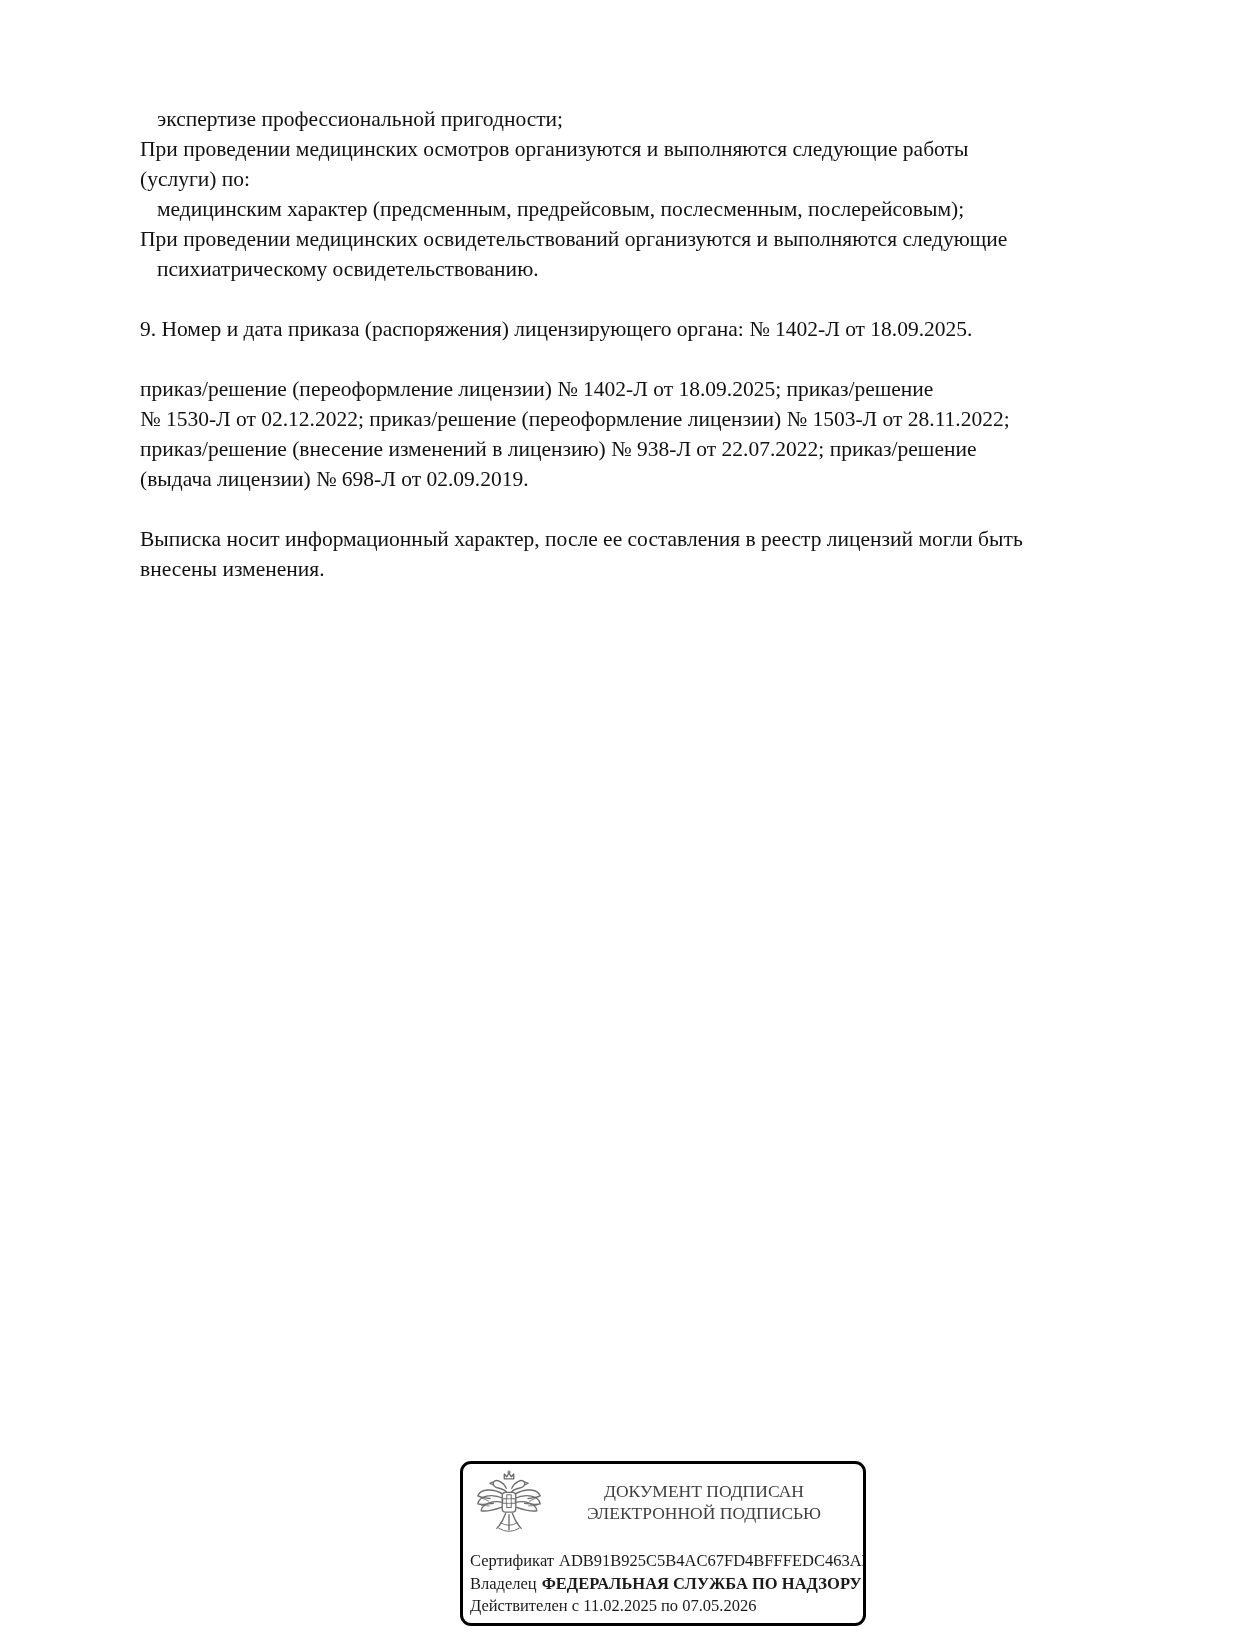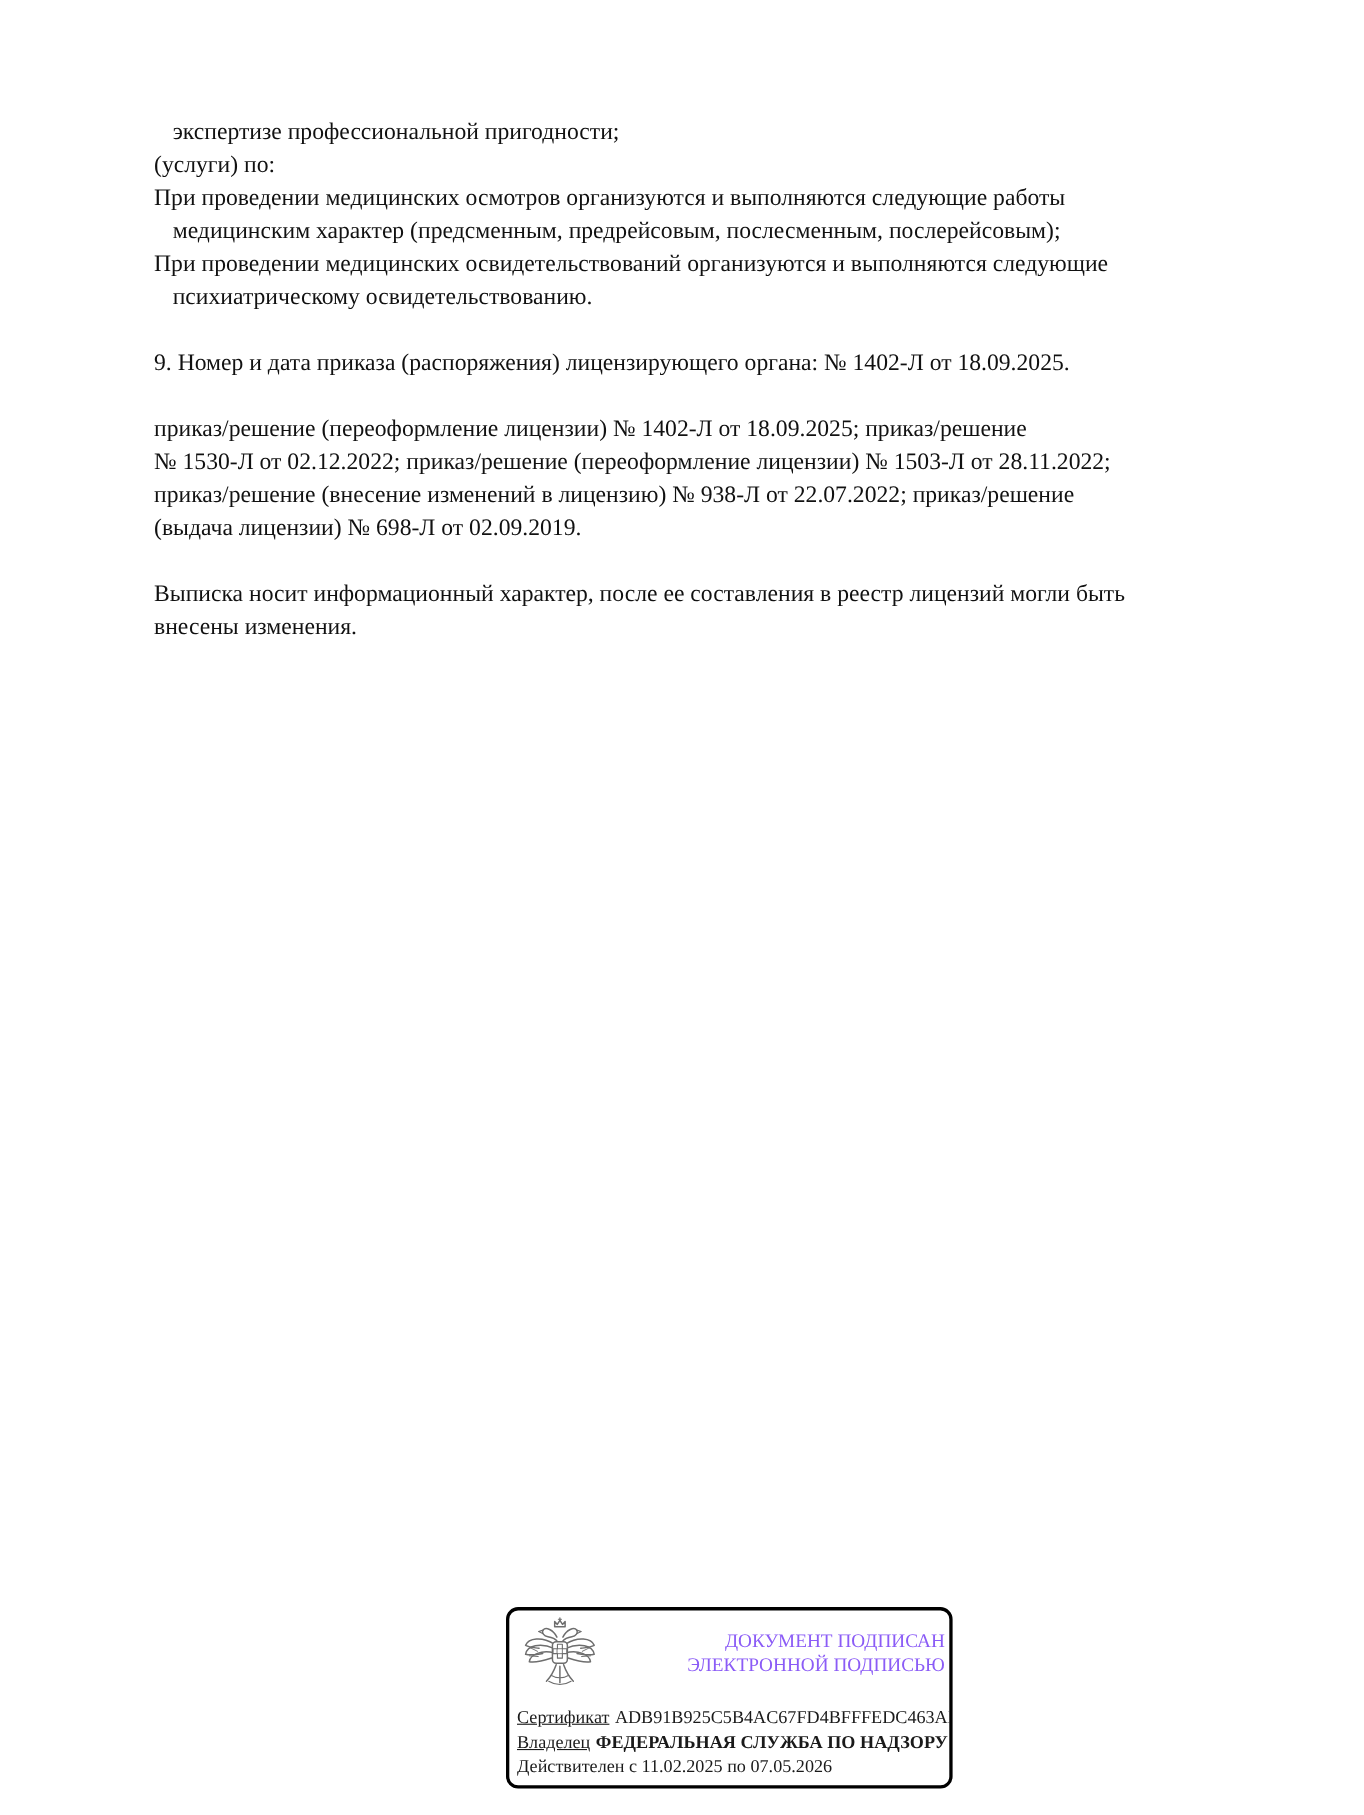--- a/index.html
+++ b/index.html
@@ -49,45 +49,45 @@
     left: 12px;
     top: 6px;
     width: 68px;
     height: 76px;
   }
   .stamp-title {
     position: absolute;
     left: 86px;
     right: 4px;
     top: 16px;
-    text-align: right;
+    text-align: center;
     font-size: 17.5px;
     line-height: 22px;
-    color: #8b5cf6;
+    color: #404040;
   }
   .stamp-lines {
     position: absolute;
     left: 7px;
     right: 0;
     top: 86px;
     font-size: 16.5px;
     line-height: 22.5px;
     color: #1a1a1a;
   }
   .stamp-line { white-space: nowrap; height: 22.5px; }
-  .stamp-line .lbl { padding-right: 5px; text-decoration: underline; }
+  .stamp-line .lbl { padding-right: 5px; }
   .stamp-line .bold { font-weight: bold; }
 </style>
 </head>
 <body>
 
 <main class="text-block">
     <div class="doc-line indent">экспертизе профессиональной пригодности;</div>
+    <div class="doc-line">При проведении медицинских осмотров организуются и выполняются следующие работы</div>
     <div class="doc-line">(услуги) по:</div>
-    <div class="doc-line">При проведении медицинских осмотров организуются и выполняются следующие работы</div>
     <div class="doc-line indent">медицинским характер (предсменным, предрейсовым, послесменным, послерейсовым);</div>
     <div class="doc-line">При проведении медицинских освидетельствований организуются и выполняются следующие</div>
     <div class="doc-line indent">психиатрическому освидетельствованию.</div>
     <div class="doc-line blank"></div>
     <div class="doc-line">9. Номер и дата приказа (распоряжения) лицензирующего органа: № 1402-Л от 18.09.2025.</div>
     <div class="doc-line blank"></div>
     <div class="doc-line">приказ/решение (переоформление лицензии) № 1402-Л от 18.09.2025; приказ/решение</div>
     <div class="doc-line">№ 1530-Л от 02.12.2022; приказ/решение (переоформление лицензии) № 1503-Л от 28.11.2022;</div>
     <div class="doc-line">приказ/решение (внесение изменений в лицензию) № 938-Л от 22.07.2022; приказ/решение</div>
     <div class="doc-line">(выдача лицензии) № 698-Л от 02.09.2019.</div>

